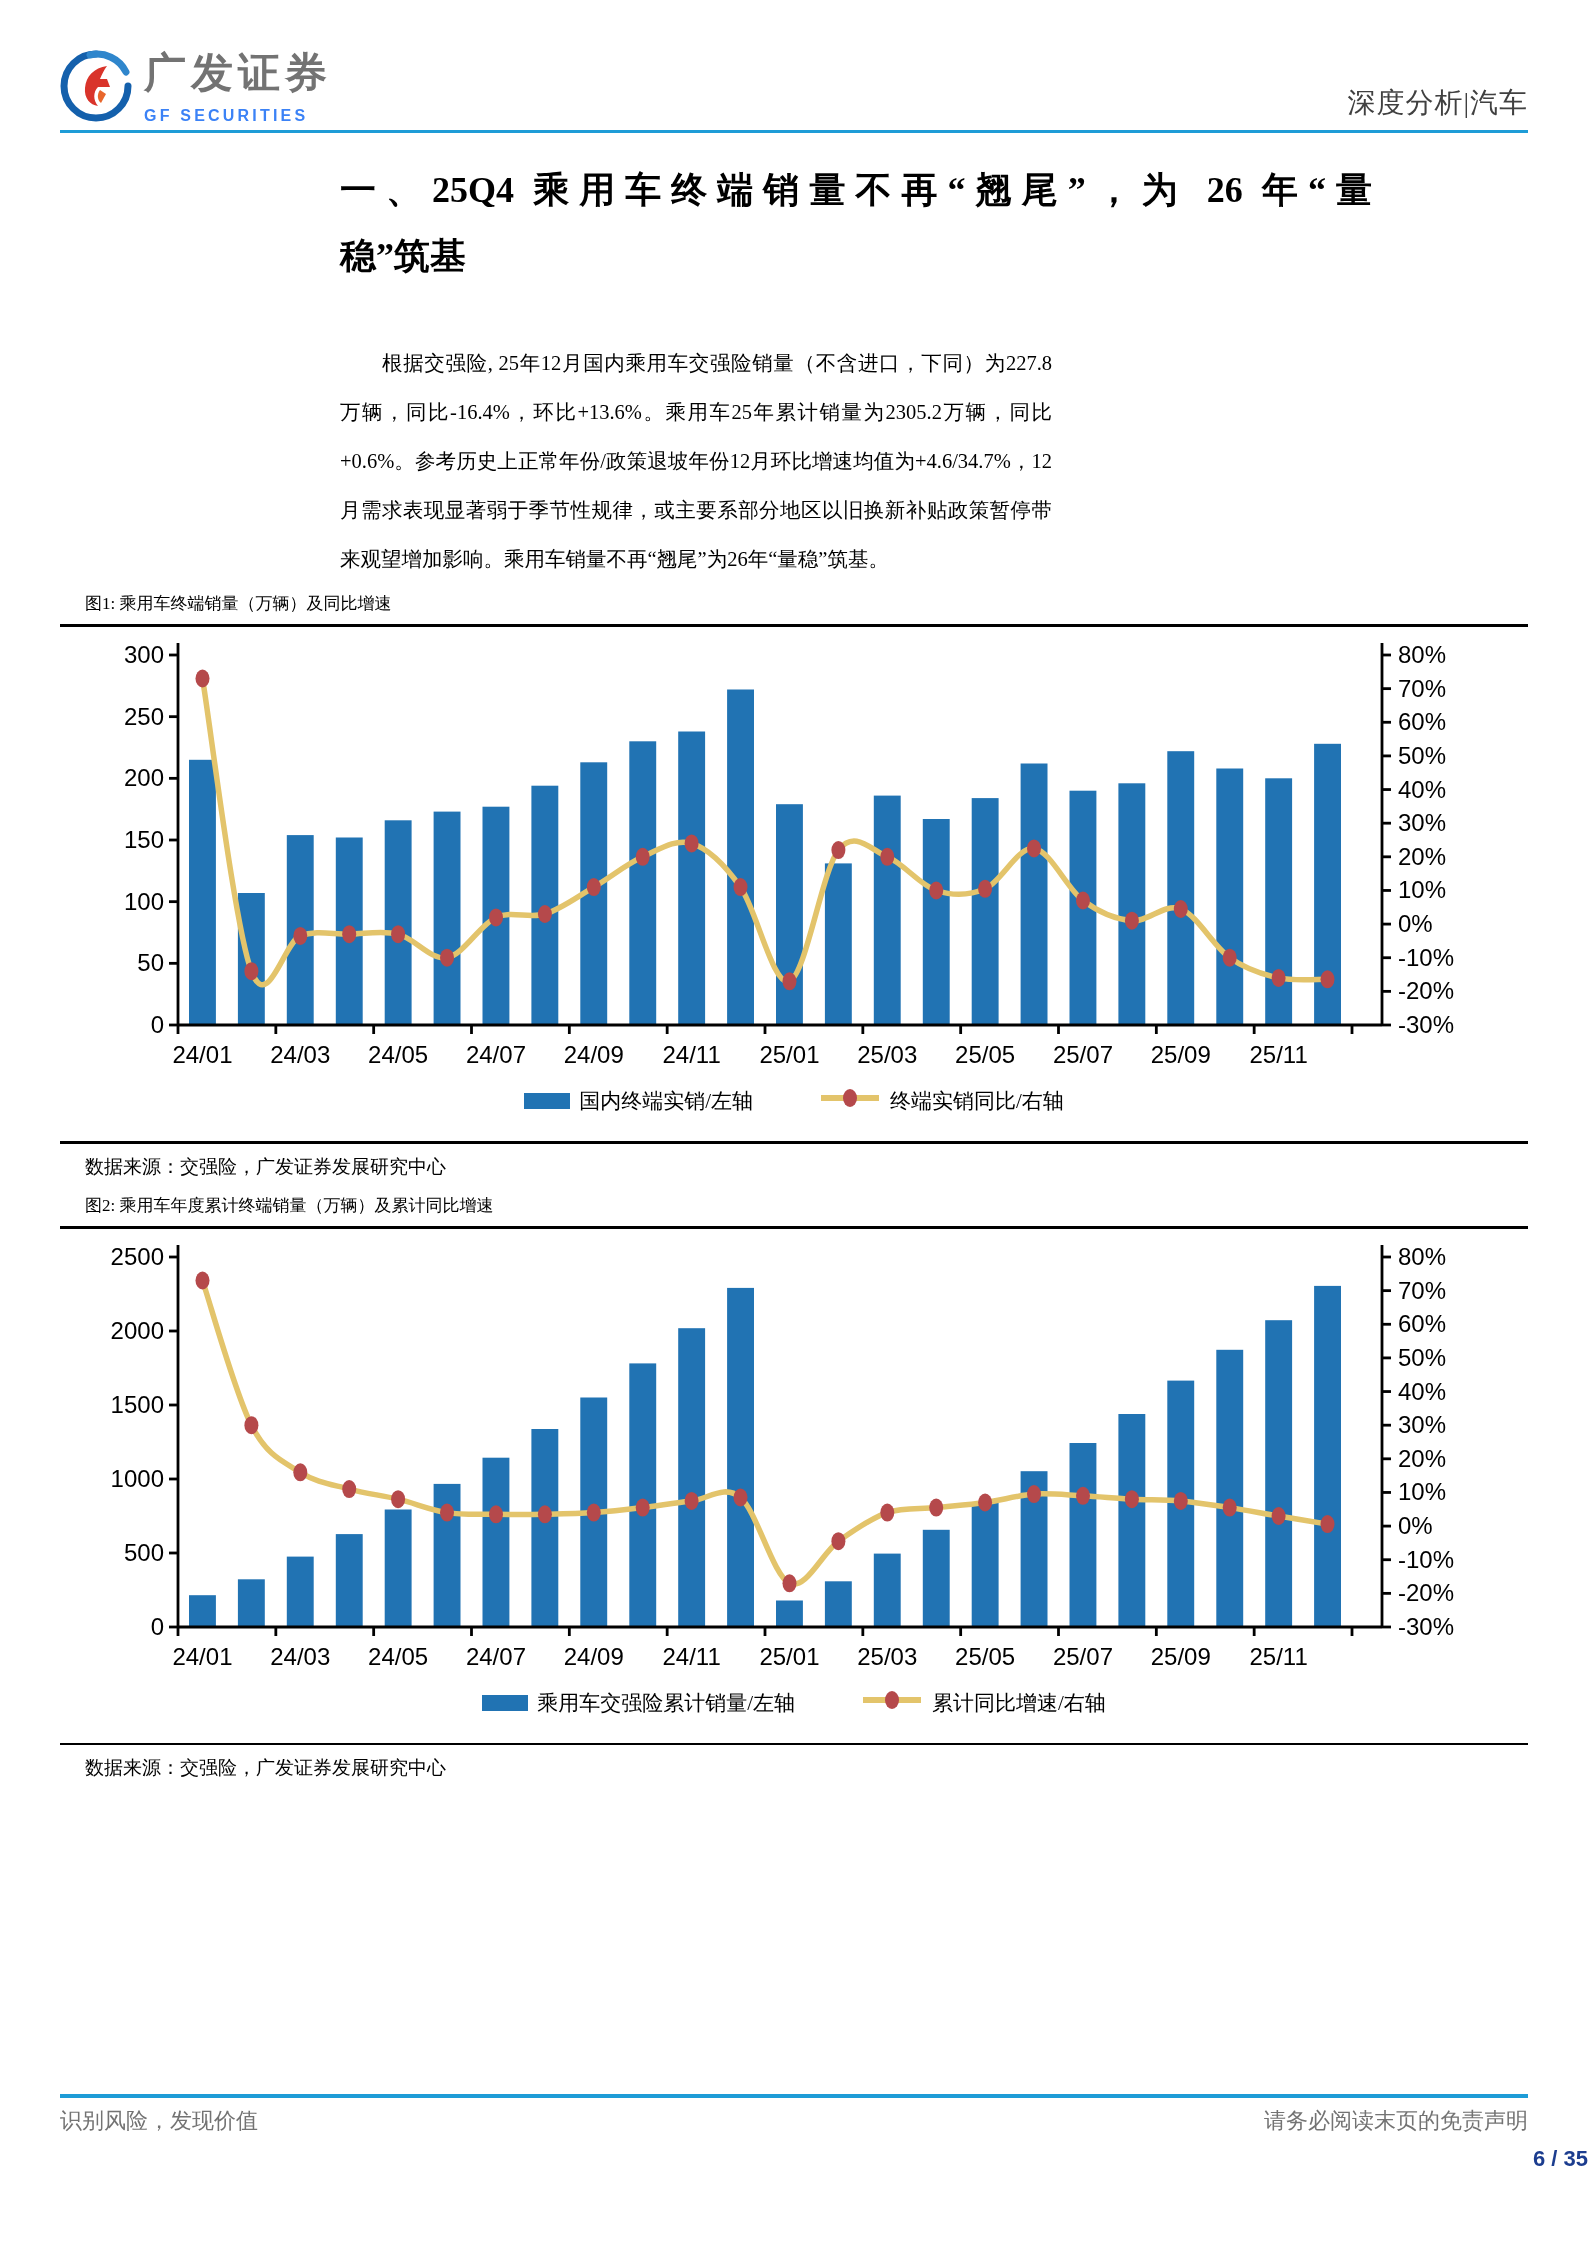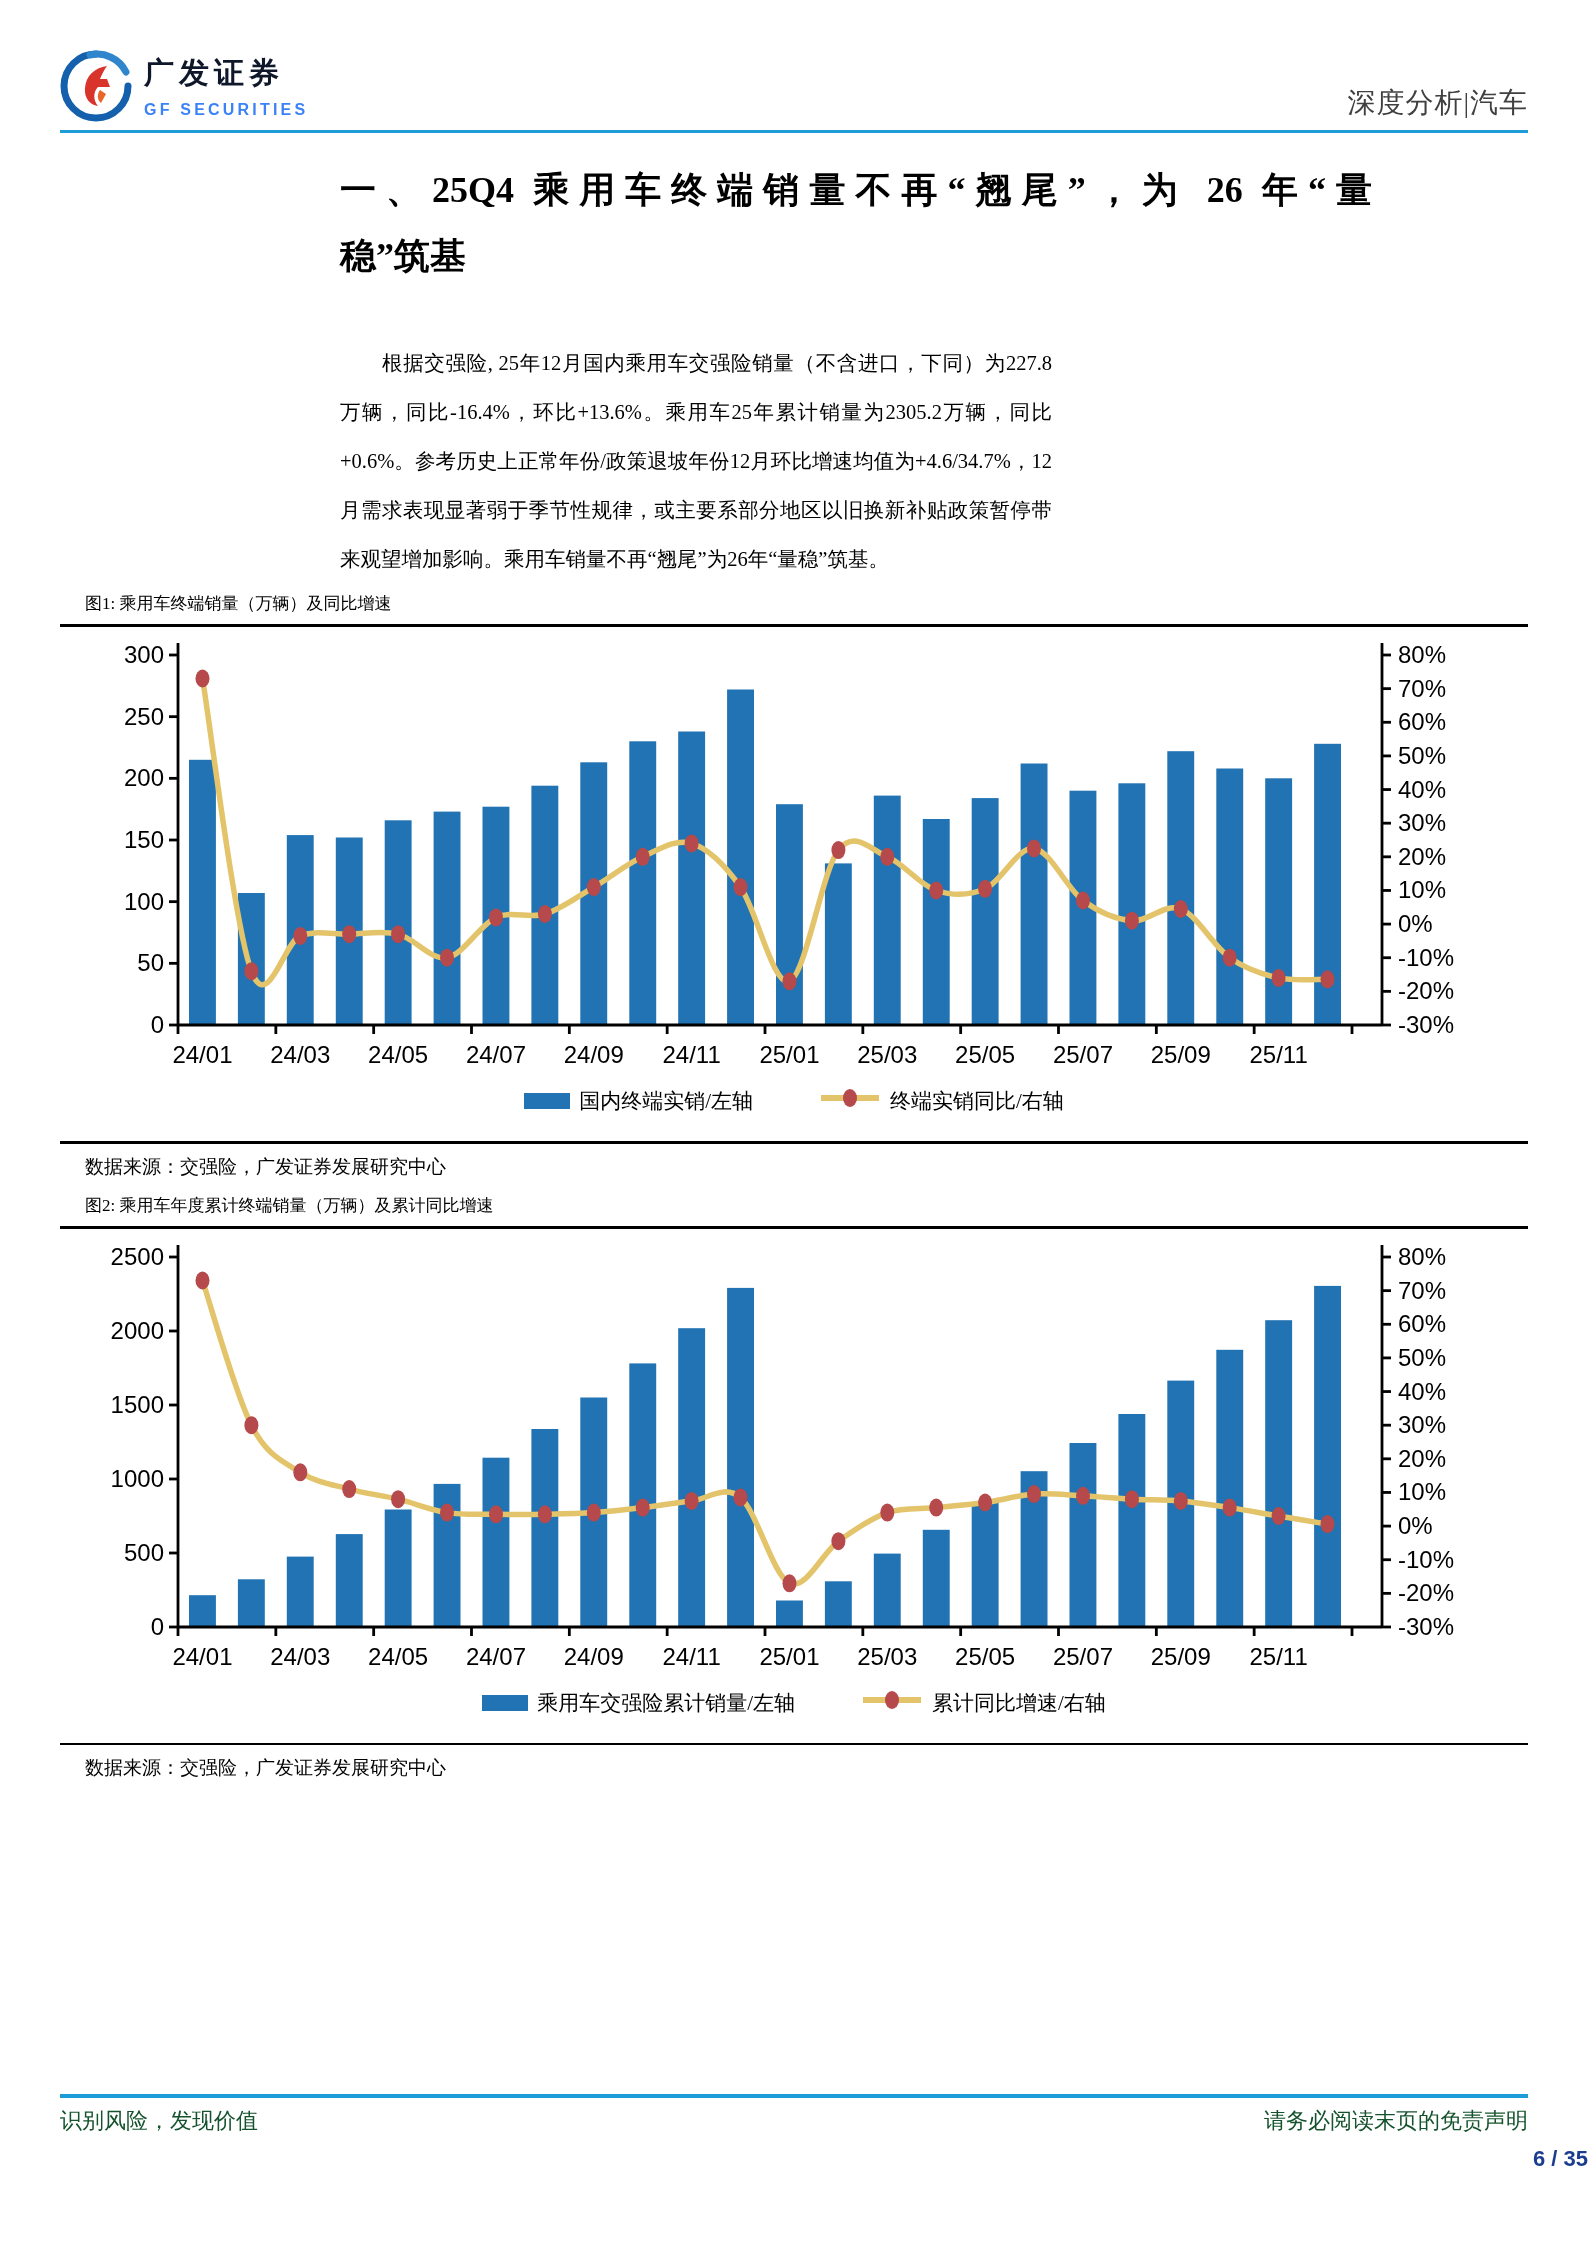--- a/index.html
+++ b/index.html
@@ -5,21 +5,21 @@
   html,body{margin:0;padding:0;background:#ffffff;}
   .page{
     position:relative;width:1588px;height:2245px;margin:0 auto;background:#fff;
     box-sizing:border-box;padding:28px 60px 0 60px;overflow:hidden;
     font-family:"Liberation Serif","DejaVu Serif",serif;color:#000;
   }
   
   .hdr{display:flex;justify-content:space-between;align-items:flex-end;height:98px;}
   .logo{display:flex;align-items:center;gap:12px;}
   .logo-text{display:flex;flex-direction:column;line-height:1.05;}
-  .logo-cn{font-family:"Liberation Sans","DejaVu Sans",sans-serif;font-weight:bold;font-size:30px;color:#0f172a;letter-spacing:5px;}
+  .logo-cn{font-family:"Liberation Sans","DejaVu Sans",sans-serif;font-weight:bold;font-size:42px;color:#737373;letter-spacing:5px;}
   .logo-en{font-family:"Liberation Sans","DejaVu Sans",sans-serif;font-weight:bold;font-size:16px;color:#3b82f6;letter-spacing:3.2px;margin-top:13px;}
   .hdr-right{font-size:28px;color:#404040;padding-bottom:4px;letter-spacing:1px;}
   .hdr-rule{height:3px;background:#1E9CD7;margin-top:4px;}
   
   .title{margin:24px 0 0 280px;width:1032px;font-size:36px;font-weight:bold;line-height:66px;}
   .title-l1{display:block;text-align:justify;text-align-last:justify;}
   .title-l2{display:block;}
   .body-p{margin:50px 0 0 280px;width:712px;font-size:20.5px;line-height:49px;text-align:justify;text-indent:2.05em;}
   
   .fig-cap{margin:8px 0 0 25px;font-size:17px;font-weight:normal;}
@@ -27,21 +27,21 @@
   .fig-rule-thin{height:2.5px;background:#000;margin-top:26px;}
   .fig-source{font-size:19px;margin:10px 0 0 25px;}
   .chart-box{margin-top:2px;}
   .legend{display:flex;justify-content:center;align-items:center;gap:66px;font-size:21px;margin:2px 0 2px 0;}
   .legend-item{display:flex;align-items:center;gap:9px;}
   .swatch-bar{display:inline-block;width:46px;height:16px;background:#2173B3;}
   svg text{font-family:"Liberation Sans","DejaVu Sans",sans-serif;}
   
   .ftr-rule{position:absolute;left:60px;right:60px;top:2094px;height:4px;background:#1E9CD7;}
   .ftr-row{position:absolute;left:60px;right:60px;top:2106px;display:flex;justify-content:space-between;
-           font-size:22px;color:#14532d;font-family:"Liberation Sans","DejaVu Sans",sans-serif;}
+           font-size:22px;color:#737373;font-family:"Liberation Sans","DejaVu Sans",sans-serif;}
   .ftr-page{position:absolute;left:0;right:0;top:2146px;text-align:right;font-size:22px;color:#1C3D8F;
             font-family:"Liberation Sans","DejaVu Sans",sans-serif;font-weight:bold;}
 </style>
 </head>
 <body>
 
 <div class="page">
 
   <header class="hdr">
     <div class="logo">

